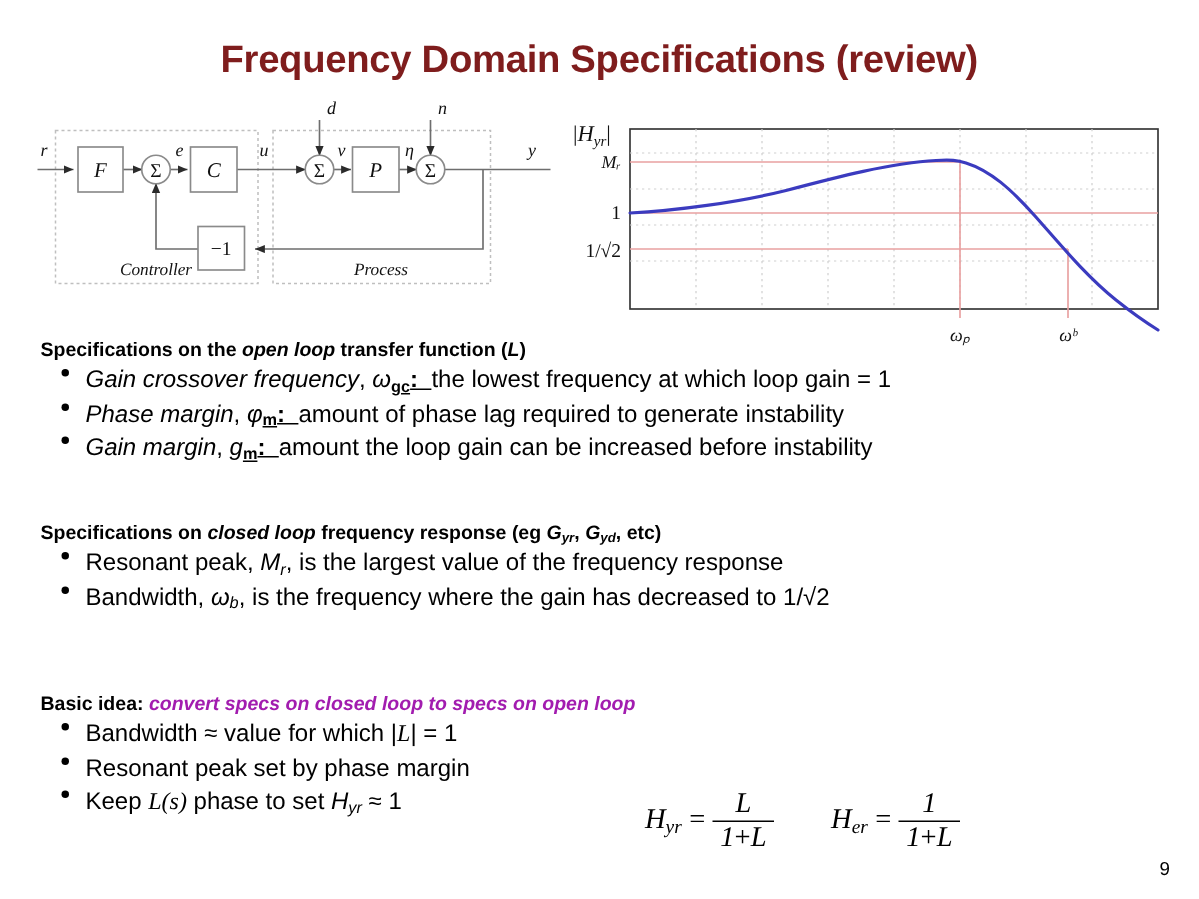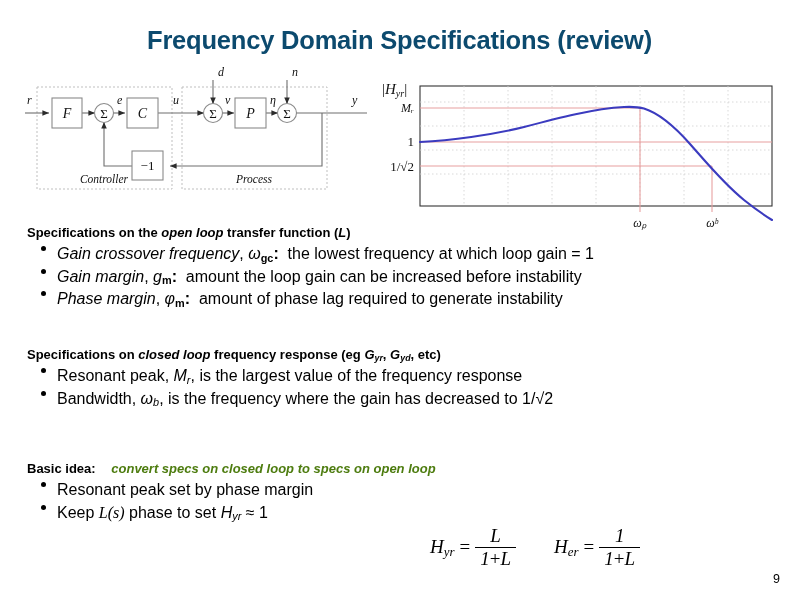--- a/index.html
+++ b/index.html
@@ -18,21 +18,21 @@
 
   
   #slide-title {
     position: absolute;
     top: 26px;
     left: 0;
     width: 799px;
     text-align: center;
     font-size: 25.5px;
     font-weight: bold;
-    color: #0c4a6e;
+    color: #7f1d1d;
     letter-spacing: -0.2px;
   }
 
   
   #figure-area {
     position: absolute;
     top: 62px;
     left: 0;
     width: 799px;
     height: 160px;
@@ -64,22 +64,21 @@
   }
   .sec-head {
     font-size: 13px;
     font-weight: bold;
     line-height: 1.15;
     white-space: nowrap;
   }
   .sec-head .it { font-style: italic; }
   .sec-head .blue-it {
     font-style: italic;
-    color: #4d7c0f;
-    margin-left: 12px;
+    color: #a21caf;
   }
   ul.bullets {
     list-style: none;
     margin: 2px 0 0 0;
     padding: 0;
   }
   ul.bullets li {
     position: relative;
     padding-left: 30px;
     font-size: 16px;
@@ -88,21 +87,21 @@
   }
   ul.bullets li .dot {
     position: absolute;
     left: 14px;
     top: 0.18em;
     width: 5px;
     height: 5px;
     border-radius: 50%;
     background: #000;
   }
-  .b { font-weight: bold; }
+  .b { font-weight: bold; text-decoration: underline; }
   .bi { font-weight: normal; font-style: italic; }
   .i { font-style: italic; }
   .serif-i { font-family: "Liberation Serif", serif; font-style: italic; }
   sub {
     font-size: 0.68em;
     vertical-align: baseline;
     position: relative;
     top: 0.26em;
   }
 
@@ -269,24 +268,24 @@
 
 <div class="section" id="section-open">
   <div class="sec-head">
     <span>Specifications on the </span><span class="it">open loop</span><span> transfer function (</span><span class="it">L</span><span>)</span>
   </div>
   <ul class="bullets">
     <li>
       <span class="dot"></span><span class="bi">Gain crossover frequency</span><span>, </span><span class="i">ω</span><sub class="b">gc</sub><span class="b">:&nbsp; </span><span>the lowest frequency at which loop gain = 1</span>
     </li>
     <li>
+      <span class="dot"></span><span class="bi">Phase margin</span><span>, </span><span class="i">φ</span><sub class="b">m</sub><span class="b">:&nbsp; </span><span>amount of phase lag required to generate instability</span>
+    </li>
+    <li>
       <span class="dot"></span><span class="bi">Gain margin</span><span>, </span><span class="bi">g</span><sub class="b">m</sub><span class="b">:&nbsp; </span><span>amount the loop gain can be increased before instability</span>
-    </li>
-    <li>
-      <span class="dot"></span><span class="bi">Phase margin</span><span>, </span><span class="i">φ</span><sub class="b">m</sub><span class="b">:&nbsp; </span><span>amount of phase lag required to generate instability</span>
     </li>
   </ul>
 </div>
 
 <div class="section" id="section-closed">
   <div class="sec-head">
     <span>Specifications on </span><span class="it">closed loop</span><span> frequency response (eg </span><span class="it">G</span><sub class="it">yr</sub><span>, </span><span class="it">G</span><sub class="it">yd</sub><span>, etc)</span>
   </div>
   <ul class="bullets">
     <li>
@@ -296,20 +295,23 @@
       <span class="dot"></span><span>Bandwidth, </span><span class="i">ω</span><sub class="i">b</sub><span>, is the frequency where the gain has decreased to 1/√2</span>
     </li>
   </ul>
 </div>
 
 <div class="section" id="section-basic">
   <div class="sec-head">
     <span>Basic idea: </span><span class="blue-it">convert specs on closed loop to specs on open loop</span>
   </div>
   <ul class="bullets">
+    <li>
+      <span class="dot"></span><span>Bandwidth ≈ value for which |</span><span class="serif-i">L</span><span>| = 1</span>
+    </li>
     <li>
       <span class="dot"></span><span>Resonant peak set by phase margin</span>
     </li>
     <li>
       <span class="dot"></span><span>Keep </span><span class="serif-i">L(s)</span><span> phase to set </span><span class="i">H</span><sub class="i">yr</sub><span> ≈ 1</span>
     </li>
   </ul>
 </div>
 
 <div id="equations">

